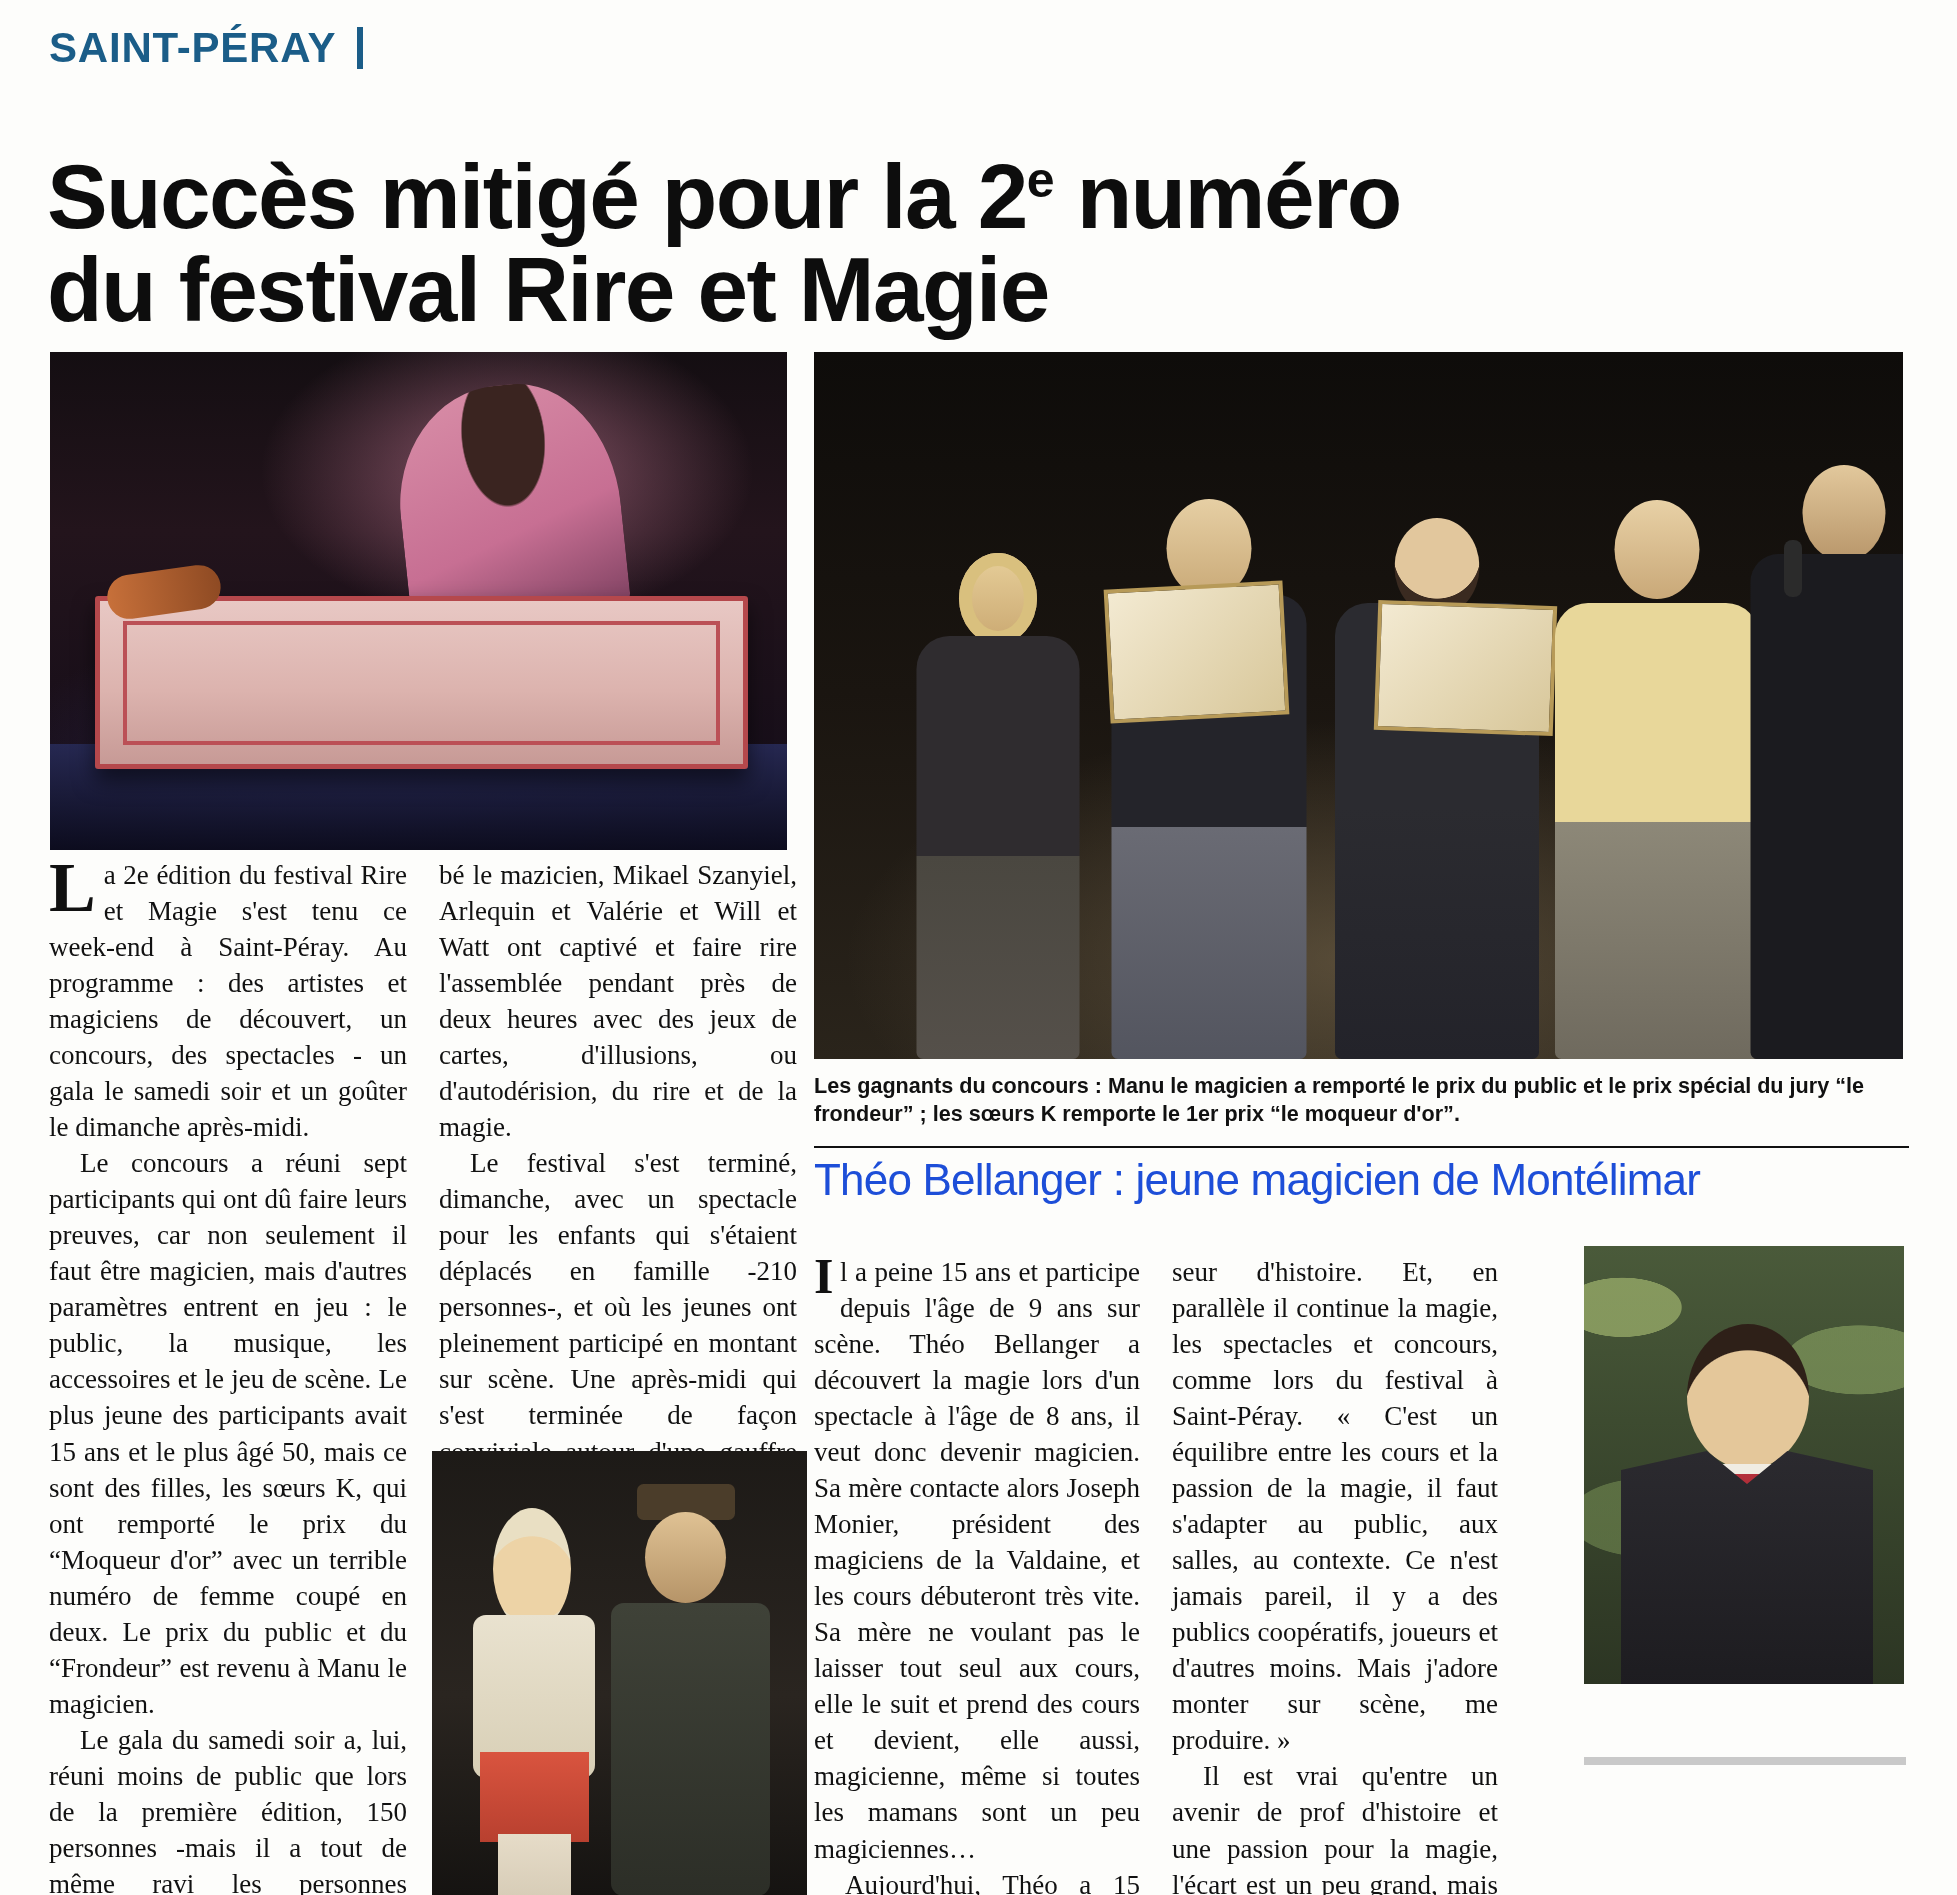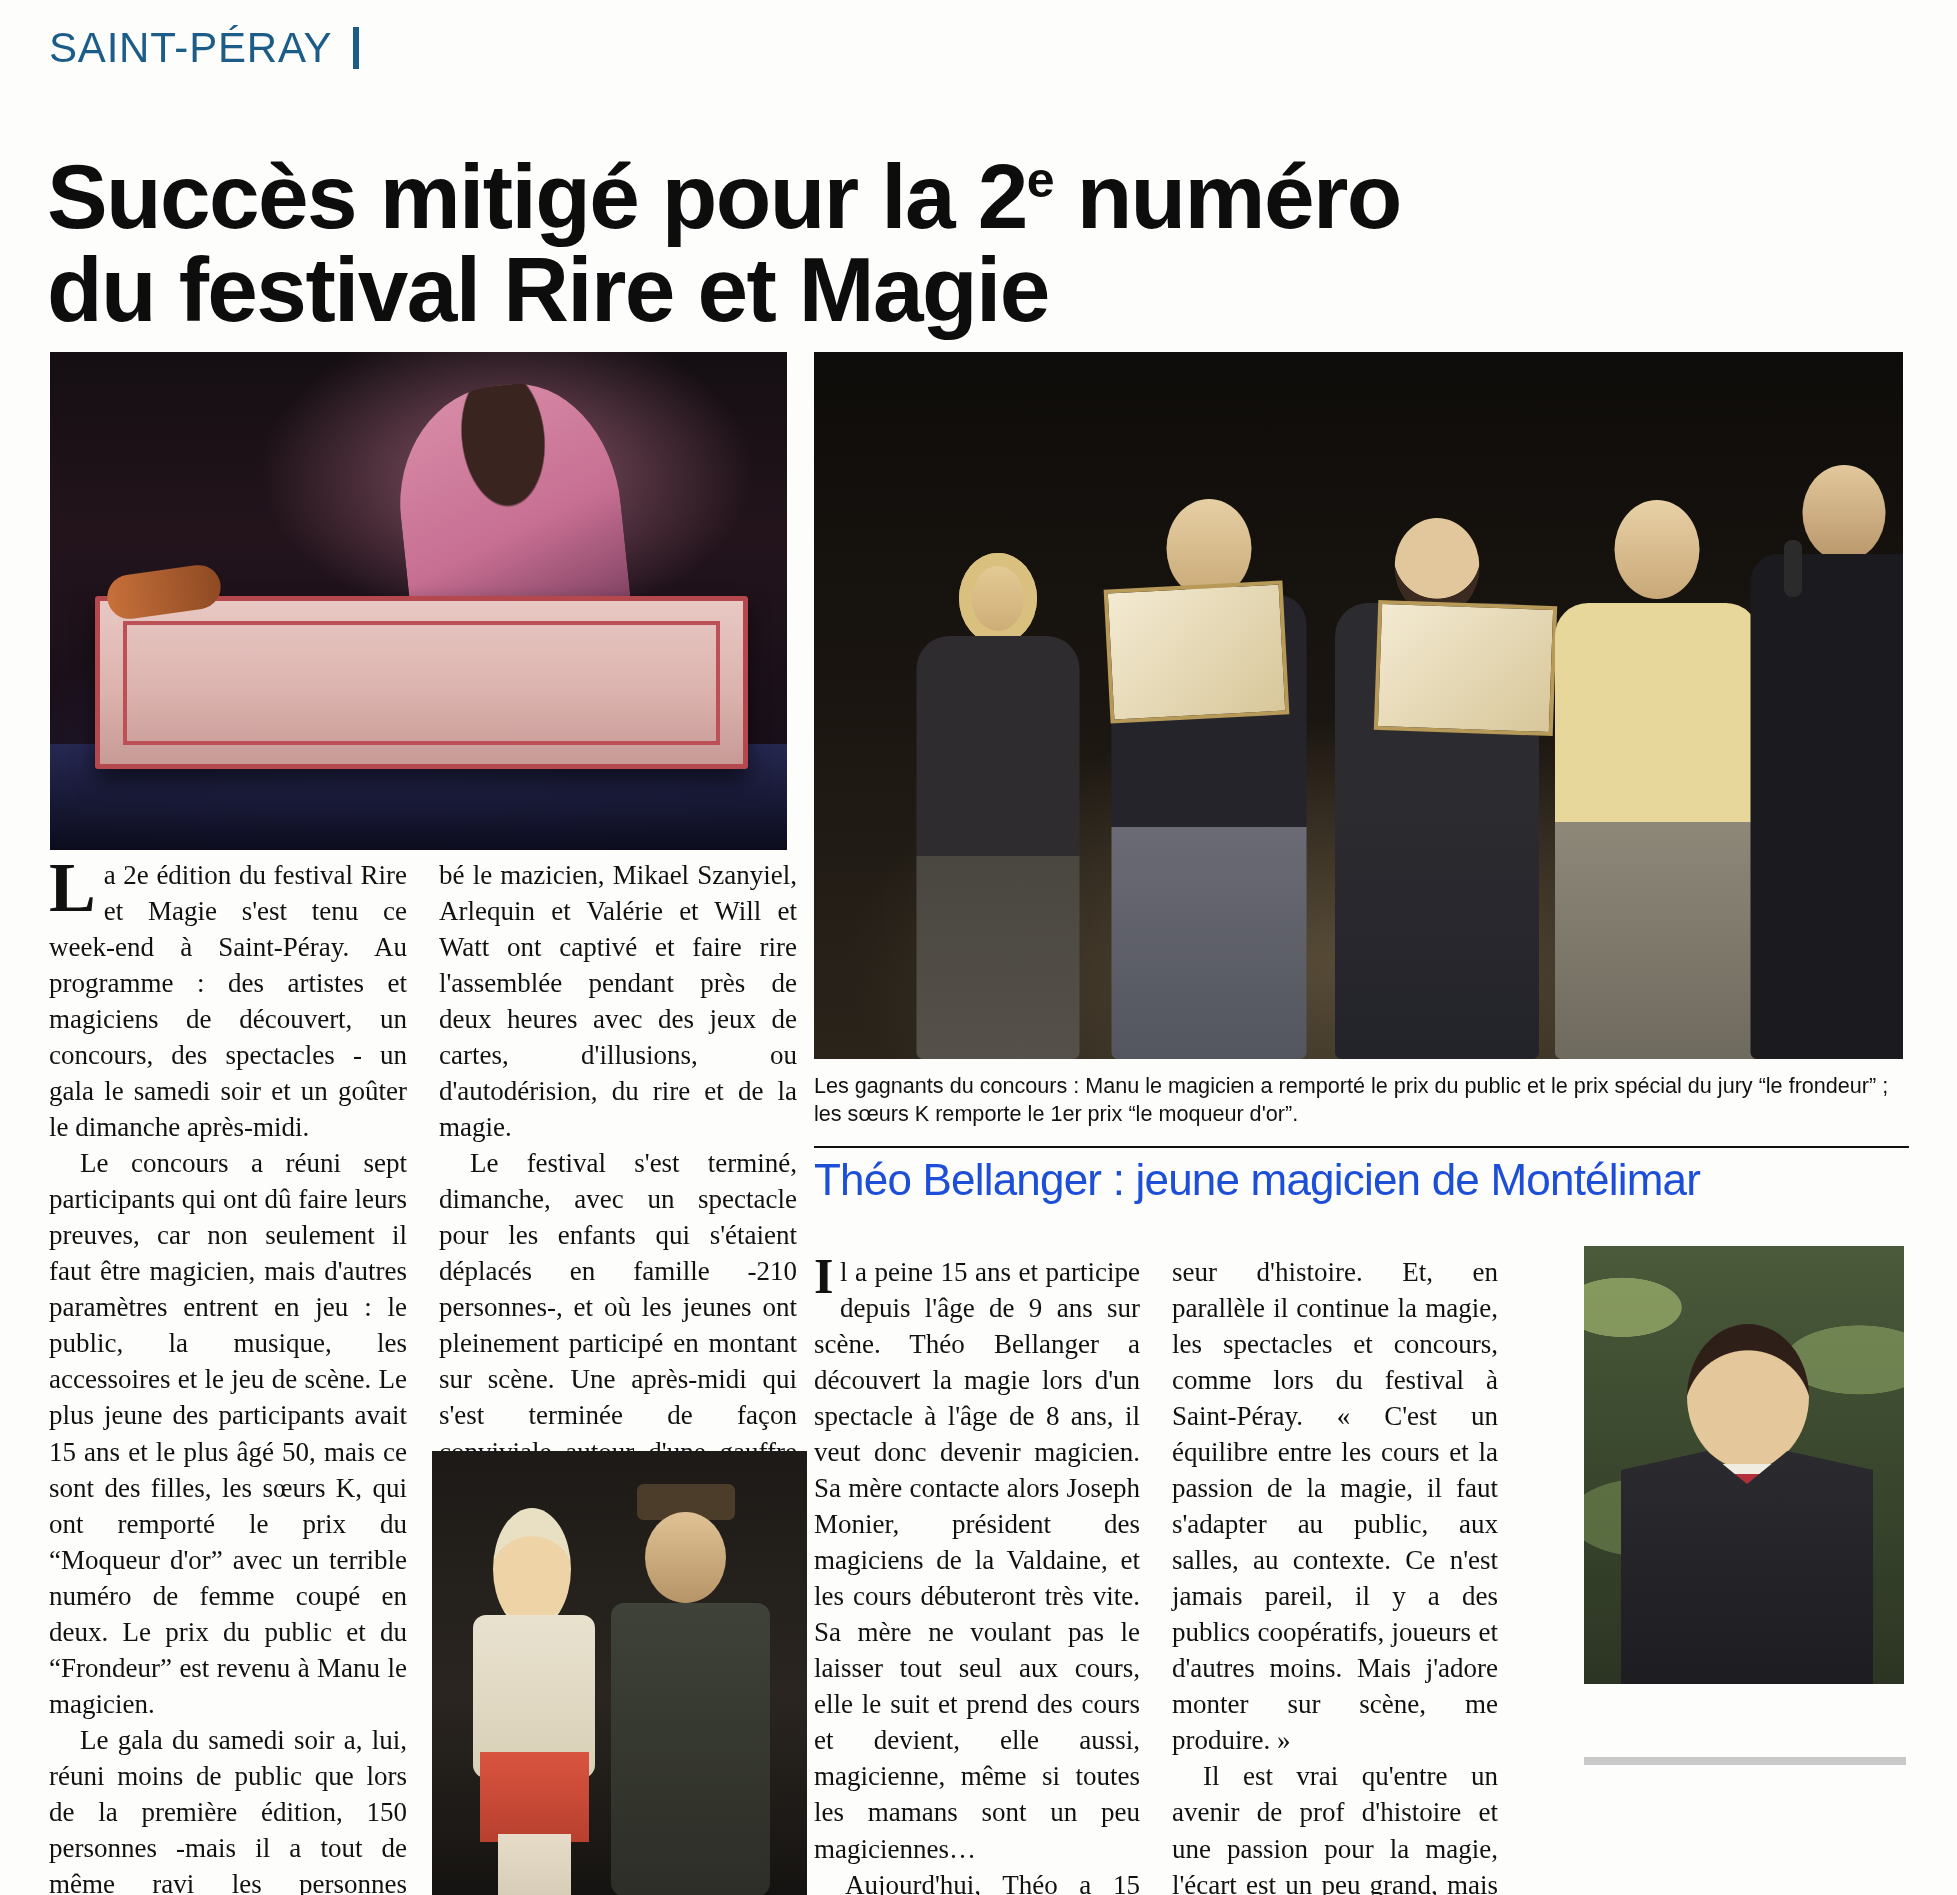--- a/index.html
+++ b/index.html
@@ -14,21 +14,21 @@
     width:1957px;
     height:1896px;
     background:#fdfdfb;
     overflow:hidden;
   }
   
   .kicker{
     position:absolute;
     left:49px; top:24.4px;
     font-family:"Liberation Sans", sans-serif;
-    font-weight:normal;
+    font-weight:bold;
     font-size:42px;
     letter-spacing:0.8px;
     color:#1b5d88;
   }
   .kicker .bar{
     display:inline-block;
     width:5.7px;
     height:42px;
     background:#1b5d88;
     vertical-align:-6.5px;
@@ -112,21 +112,21 @@
   }
   
   #photo-theo{
     left:1584px; top:1246px; width:320px; height:438px;
     background:linear-gradient(180deg,#4a5a3a 0%, #3d4b30 40%, #2c3523 100%);
   }
   
   .caption{
     position:absolute;
     font-family:"Liberation Sans", sans-serif;
-    font-weight:normal;
+    font-weight:bold;
     font-size:21.6px;
     line-height:1.30;
     color:#111;
   }
   #caption-winners{left:814px; top:1072px; width:1095px;}
   #caption-theo{left:1584px; top:1698px; width:322px; font-size:21px; line-height:1.3;}
   
   .col{
     position:absolute;
     font-family:"Liberation Serif", serif;

